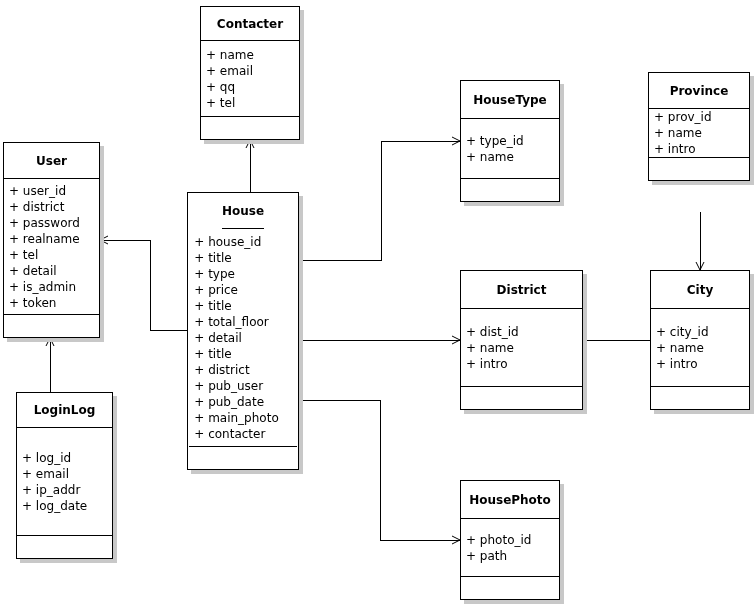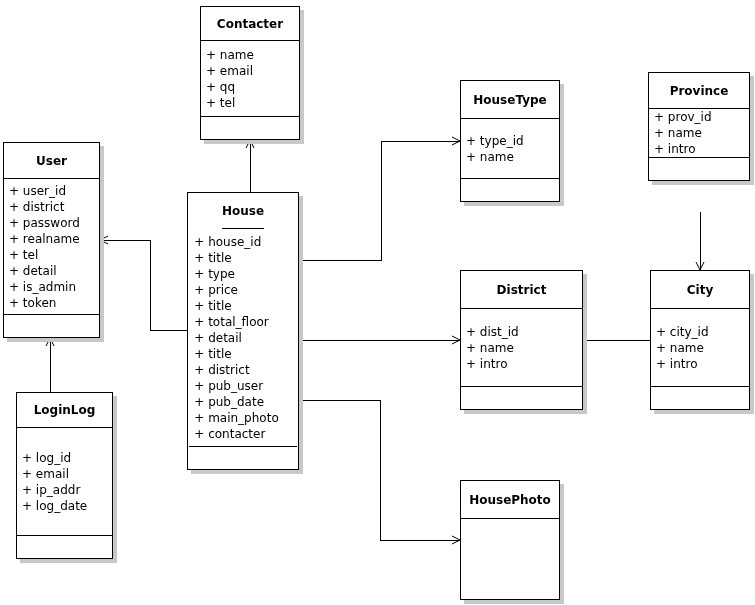--- a/index.html
+++ b/index.html
@@ -173,15 +173,19 @@
         <div class="attr">+ log_id</div>
         <div class="attr">+ email</div>
         <div class="attr">+ ip_addr</div>
         <div class="attr">+ log_date</div>
       </div>
     <div class="entity-empty" style="height: 22px;"></div>
   </div>
 
   <div class="entity" style="left: 460px; top: 480px; width: 100px; height: 120px;">
     <div class="entity-title" style="height: 38px;">HousePhoto</div>
+    <div class="entity-attrs">
+        <div class="attr">+ photo_id</div>
+        <div class="attr">+ path</div>
+      </div>
     <div class="entity-empty" style="height: 22px;"></div>
   </div>
 </div>
 
 </body></html>

